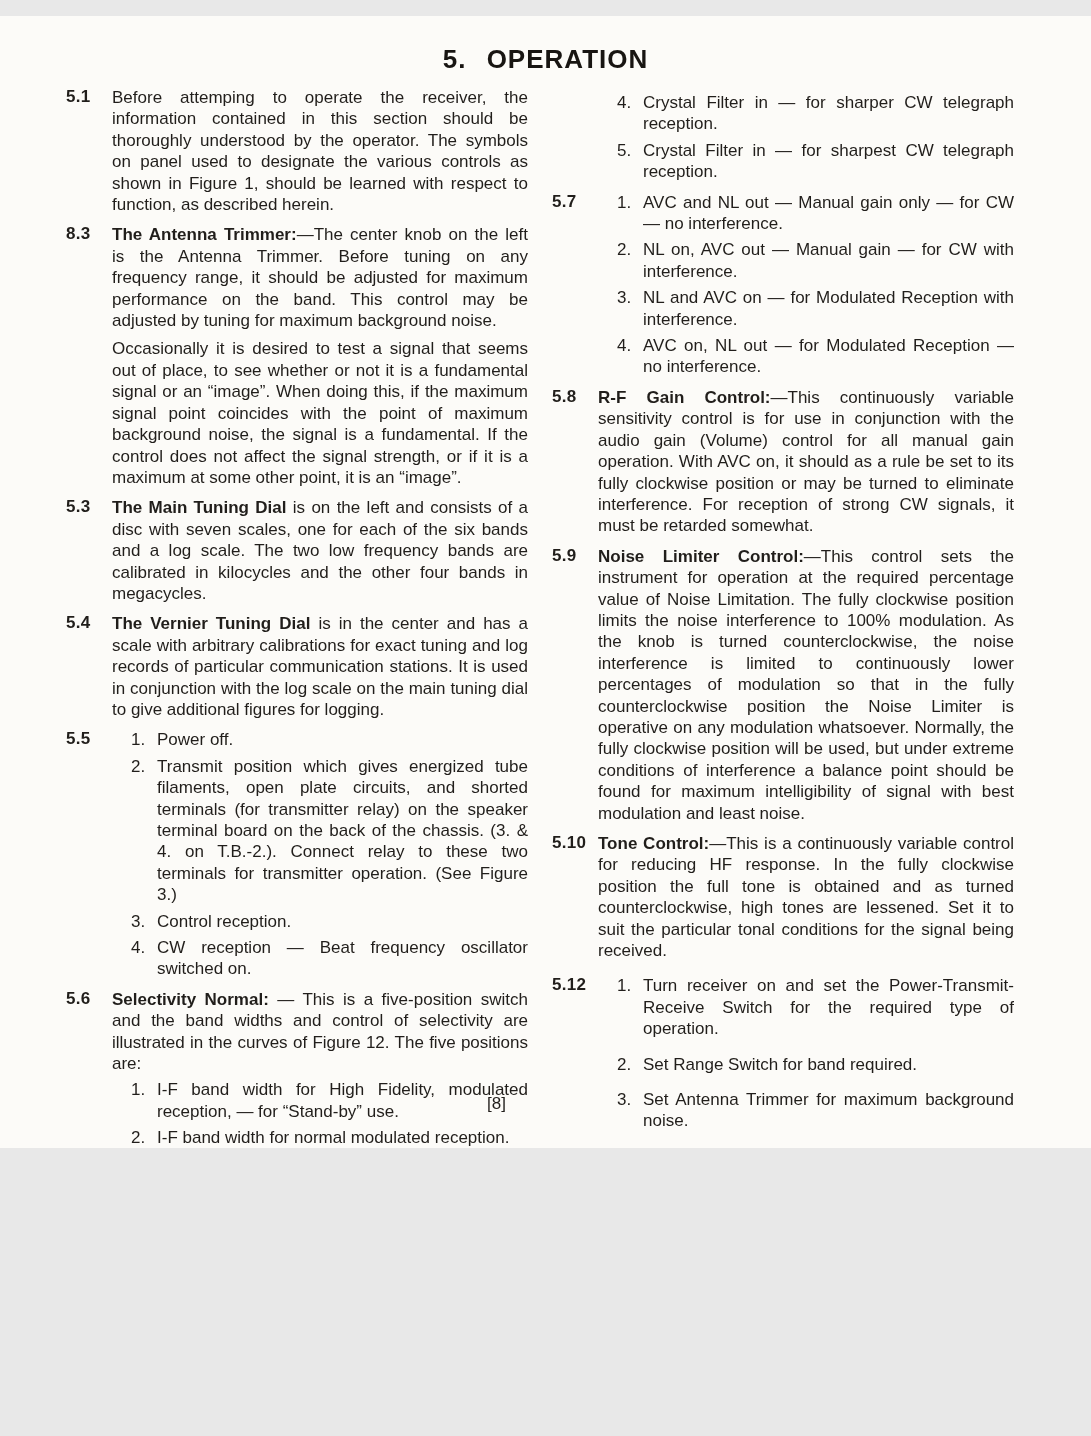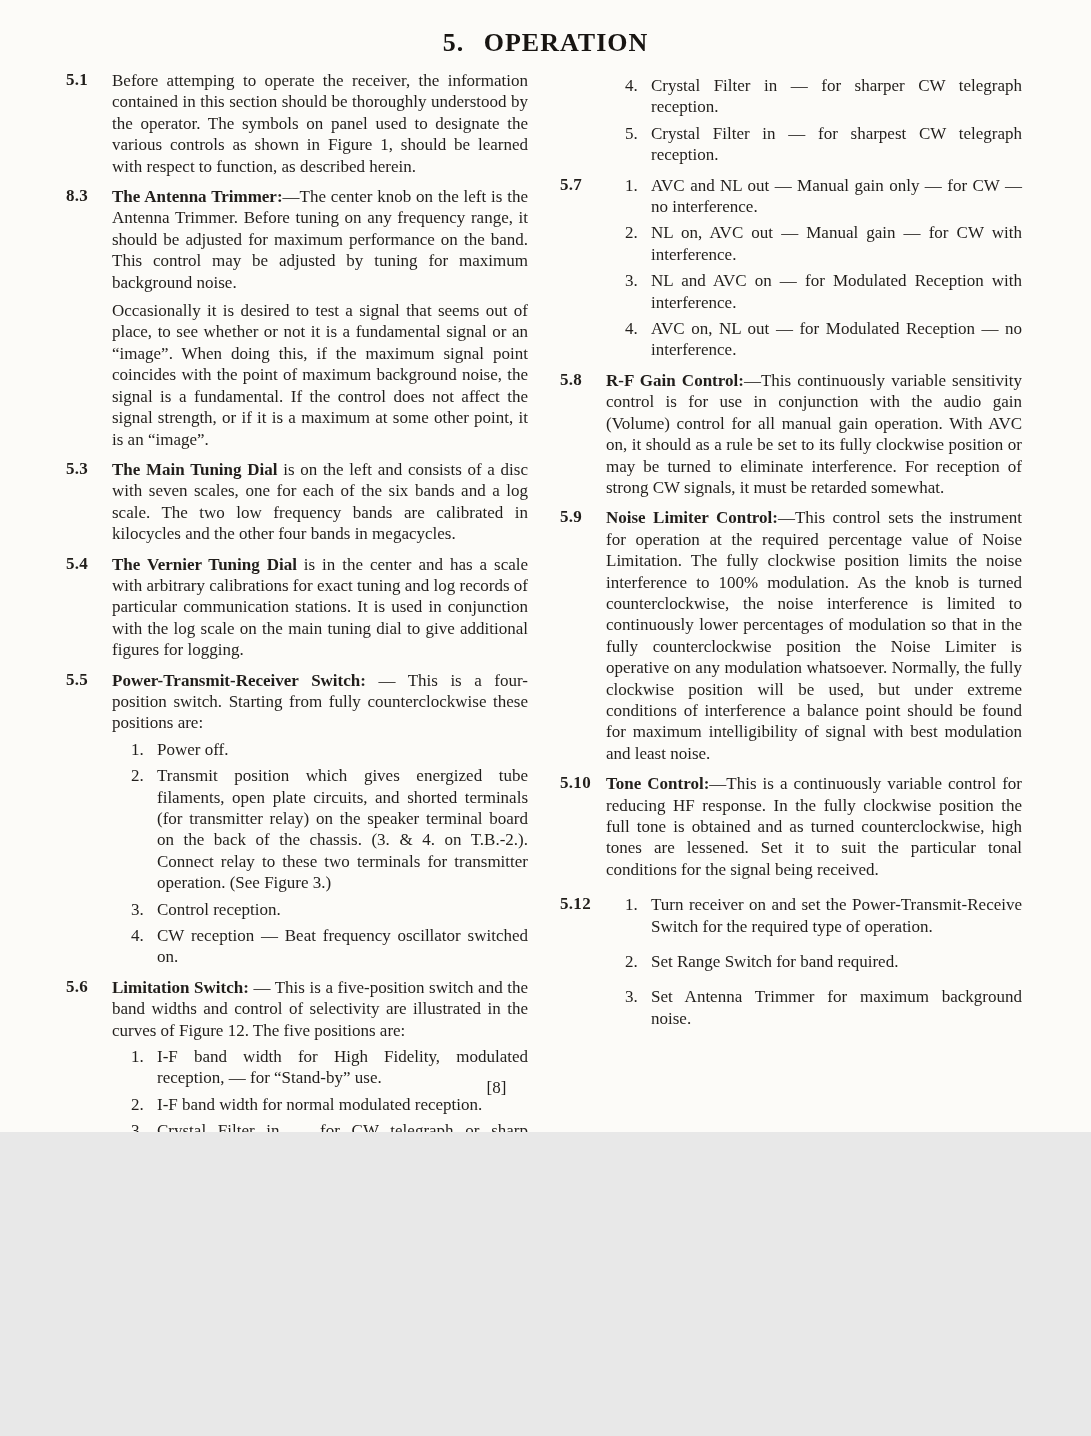--- a/index.html
+++ b/index.html
@@ -4,39 +4,39 @@
 <style>
   html, body {
     margin: 0;
     padding: 0;
     background: #e8e8e8;
   }
   .page {
     position: relative;
     width: 1091px;
     height: 1132px;
-    margin: 0 auto;
+    margin: 16px auto;
     background: #fcfbf8;
     color: #211e1b;
-    font-family: Liberation Serif, serif;
+    font-family: Liberation Sans, sans-serif;
     overflow: hidden;
   }
   .page-title {
     padding-top: 28px;
     text-align: center;
     font-size: 26px;
     font-weight: bold;
     letter-spacing: 1px;
     word-spacing: 12px;
     color: #181512;
   }
   .columns {
     display: flex;
     padding: 12px 52px 0 66px;
-    gap: 32px;
+    gap: 24px;
   }
   .col {
     width: 462px;
     flex: 0 0 462px;
   }
   .section {
     position: relative;
     padding-left: 46px;
     margin-bottom: 9px;
   }
@@ -106,29 +106,28 @@
         <div class="section">
           <span class="sec-num">5.3</span>
           <p class="sec-text"><span class="bold">The Main Tuning Dial</span><span> is on the left and consists of a disc with seven scales, one for each of the six bands and a log scale. The two low frequency bands are calibrated in kilocycles and the other four bands in megacycles.</span></p>
         </div>
         <div class="section">
           <span class="sec-num">5.4</span>
           <p class="sec-text"><span class="bold">The Vernier Tuning Dial</span><span> is in the center and has a scale with arbitrary calibrations for exact tuning and log records of particular communication stations. It is used in conjunction with the log scale on the main tuning dial to give additional figures for logging.</span></p>
         </div>
         <div class="section">
           <span class="sec-num">5.5</span>
-          <p class="sec-text"><span class="bold">Power-Transmit-Receiver Switch:</span><span> — This is a four-position switch. Starting from fully counterclockwise these positions are:</span></p>
           <div class="item"><span class="item-num">1.</span><span>Power off.</span></div>
           <div class="item"><span class="item-num">2.</span><span>Transmit position which gives energized tube filaments, open plate circuits, and shorted terminals (for transmitter relay) on the speaker terminal board on the back of the chassis. (3. &amp; 4. on T.B.-2.). Connect relay to these two terminals for transmitter operation. (See Figure 3.)</span></div>
           <div class="item"><span class="item-num">3.</span><span>Control reception.</span></div>
           <div class="item"><span class="item-num">4.</span><span>CW reception — Beat frequency oscillator switched on.</span></div>
         </div>
         <div class="section">
           <span class="sec-num">5.6</span>
-          <p class="sec-text"><span class="bold">Limitation Switch:</span><span> — This is a five-position switch and the band widths and control of selectivity are illustrated in the curves of Figure 12. The five positions are:</span></p>
+          <p class="sec-text"><span class="bold">Selectivity Normal:</span><span> — This is a five-position switch and the band widths and control of selectivity are illustrated in the curves of Figure 12. The five positions are:</span></p>
           <div class="item"><span class="item-num">1.</span><span>I-F band width for High Fidelity, modulated reception, — for “Stand-by” use.</span></div>
           <div class="item"><span class="item-num">2.</span><span>I-F band width for normal modulated reception.</span></div>
           <div class="item"><span class="item-num">3.</span><span>Crystal Filter in — for CW telegraph or sharp modulated signal reception.</span></div>
         </div>
       </div>
     <div class="col">
         <div class="section">
           <div class="item"><span class="item-num">4.</span><span>Crystal Filter in — for sharper CW telegraph reception.</span></div>
           <div class="item"><span class="item-num">5.</span><span>Crystal Filter in — for sharpest CW telegraph reception.</span></div>
         </div>

